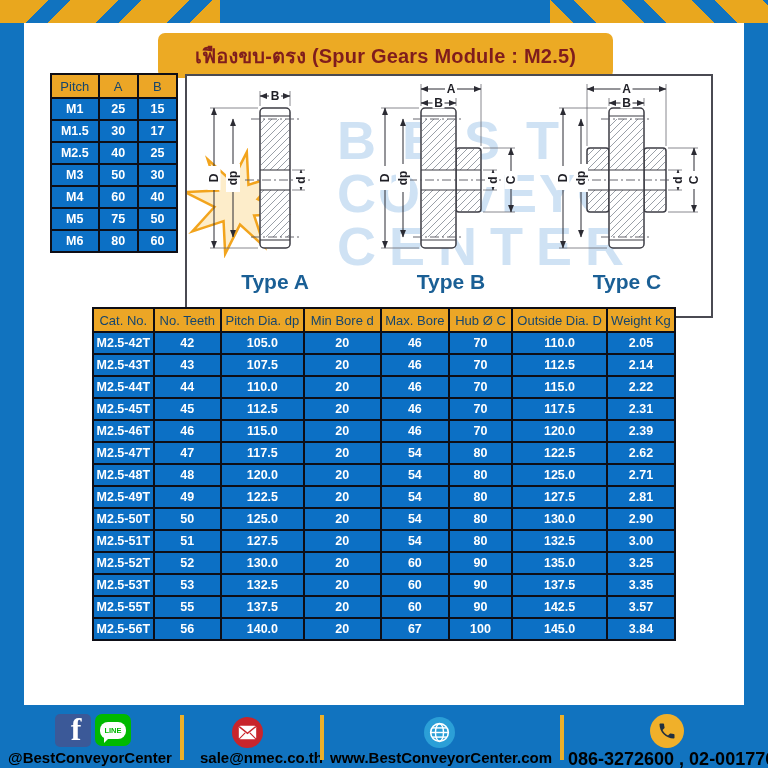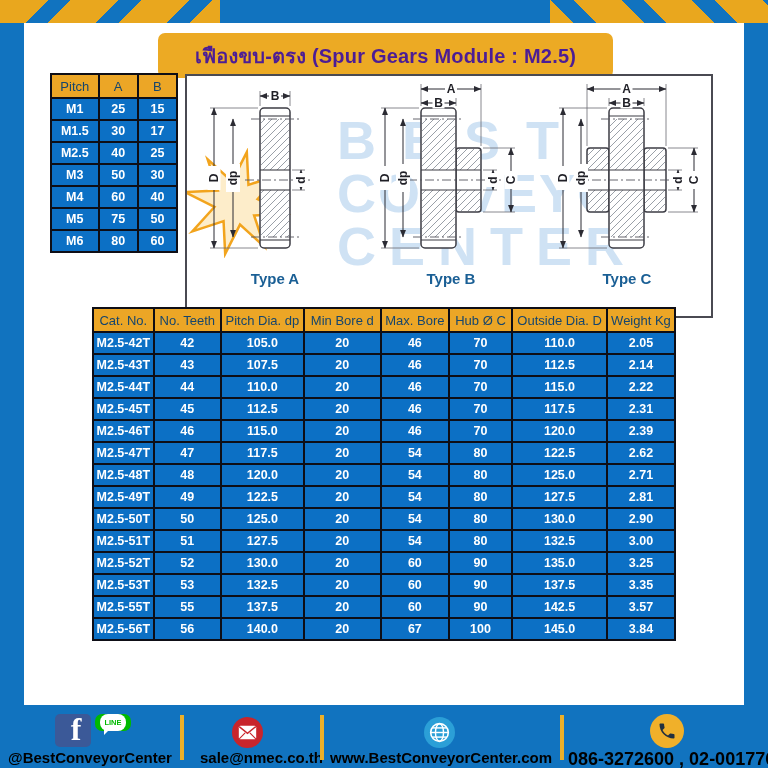--- a/index.html
+++ b/index.html
@@ -14,21 +14,21 @@
     background:repeating-linear-gradient(135deg,#e9a71e 0 34px,#1173bf 34px 50px);}
   .hazard-right{right:0;width:384px;
     background:repeating-linear-gradient(45deg,#e9a71e 0 34px,#1173bf 34px 50px);}
   .hazard-cover{position:absolute;top:0;left:220px;width:330px;height:23px;background:#1173bf;}
   
   .panel{position:absolute;left:24px;top:23px;width:720px;height:682px;background:#ffffff;}
   .titlebar{
     position:absolute;left:134px;top:10px;width:455px;height:45px;
     background:#ecaa24;border-radius:7px;
     display:flex;align-items:center;justify-content:center;
-    color:#4c1d95;font-weight:bold;font-size:20px;letter-spacing:.2px;
+    color:#7f1d1d;font-weight:bold;font-size:20px;letter-spacing:.2px;
   }
   
   table{border-collapse:collapse;table-layout:fixed;}
   th,td{border:2px solid #0e0e16;text-align:center;vertical-align:middle;padding:0;}
   th{background:#eca626;color:#15456d;font-weight:normal;font-size:13px;height:22px;}
   td{background:#0c70c5;color:#ffffff;font-weight:600;font-size:12.5px;height:20px;}
   .pitch-table{position:absolute;left:26px;top:50px;width:128px;}
   .pitch-table th:nth-child(1){width:38%}
   .pitch-table th:nth-child(2){width:31%}
   .pitch-table th:nth-child(3){width:31%}
@@ -42,21 +42,21 @@
   .spec-table th:nth-child(7){width:16.3%}
   .spec-table th:nth-child(8){width:11.6%}
   
   .drawpanel{
     position:absolute;left:161px;top:51px;width:528px;height:244px;
     box-sizing:border-box;border:2px solid #4a4a52;background:#fff;
     display:flex;overflow:hidden;
   }
   .draw-col{flex:1;display:flex;flex-direction:column;align-items:center;position:relative;z-index:2;}
   .draw-col svg{margin-top:2px;}
-  .type-label{font-size:15px;font-weight:bold;color:#1a5f95;margin-top:-4px;}
+  .type-label{font-size:21px;font-weight:bold;color:#1a5f95;margin-top:-4px;}
   
   .watermark{position:absolute;left:150px;top:38px;z-index:1;color:#cfe2f4;font-weight:800;line-height:.98;}
   .wl1{font-size:54px;letter-spacing:26px;}
   .wl2{font-size:54px;letter-spacing:2px;}
   .wl3{font-size:54px;letter-spacing:13px;}
   .wm-star{position:absolute;left:-6px;top:72px;z-index:1;}
   
   .out{fill:#ffffff;stroke:#3c3c44;stroke-width:1.5;}
   .bl{stroke:#3c3c44;stroke-width:1.1;}
   .ht{fill:url(#hatch);stroke:none;}
@@ -65,21 +65,21 @@
   .dim{stroke:#2b2b33;stroke-width:1;}
   .dl{font-size:12px;font-weight:bold;fill:#1f1f26;}
   .bk{fill:#ffffff;}
   
   .footer{position:absolute;left:0;top:705px;width:768px;height:63px;background:#1173bf;}
   .f-divider{position:absolute;top:10px;width:4px;height:45px;background:#ecb02a;}
   .f-text{position:absolute;top:44px;color:#000000;font-weight:bold;font-size:15px;text-align:left;white-space:nowrap;}
   .fb-icon{position:absolute;left:55px;top:9px;width:36px;height:33px;background:#3b5998;border-radius:5px;
     overflow:hidden;display:flex;justify-content:center;}
   .fb-icon span{color:#fff;font-weight:bold;font-size:32px;line-height:30px;margin-left:6px;font-family:"Liberation Serif","DejaVu Serif",serif;}
-  .line-icon{position:absolute;left:95px;top:9px;width:36px;height:17px;background:#00b900;border-radius:7px;
+  .line-icon{position:absolute;left:95px;top:9px;width:36px;height:32px;background:#00b900;border-radius:7px;
     display:flex;align-items:center;justify-content:center;}
   .line-bubble{width:26px;height:17px;background:#fff;border-radius:8px;display:flex;align-items:center;justify-content:center;
     color:#00b900;font-size:7.5px;font-weight:bold;position:relative;}
   .line-bubble:after{content:"";position:absolute;left:4px;bottom:-4px;border:3px solid transparent;border-top-color:#fff;border-left-color:#fff;}
   .circle-icon{position:absolute;border-radius:50%;display:flex;align-items:center;justify-content:center;}
   .mail-icon{left:232px;top:12px;width:31px;height:31px;background:#c8252c;}
   .globe-icon{left:424px;top:12px;width:31px;height:31px;background:#2b9fd7;}
   .phone-icon{left:650px;top:9px;width:34px;height:34px;background:#f0b02a;}
 </style>
 </head>

